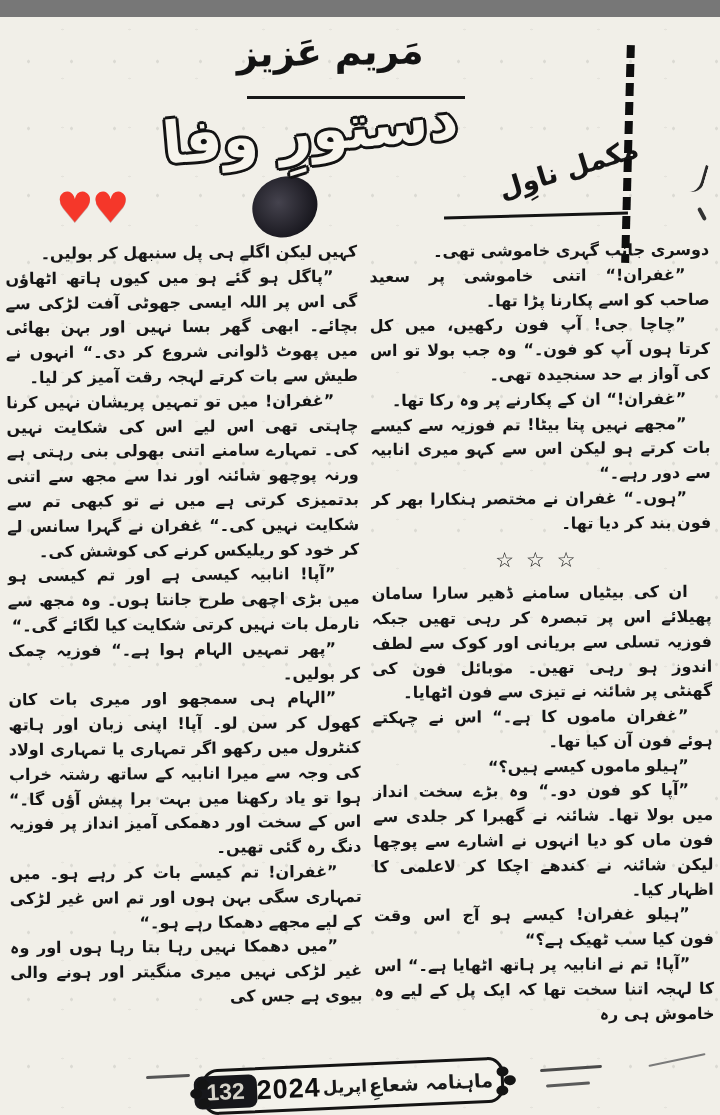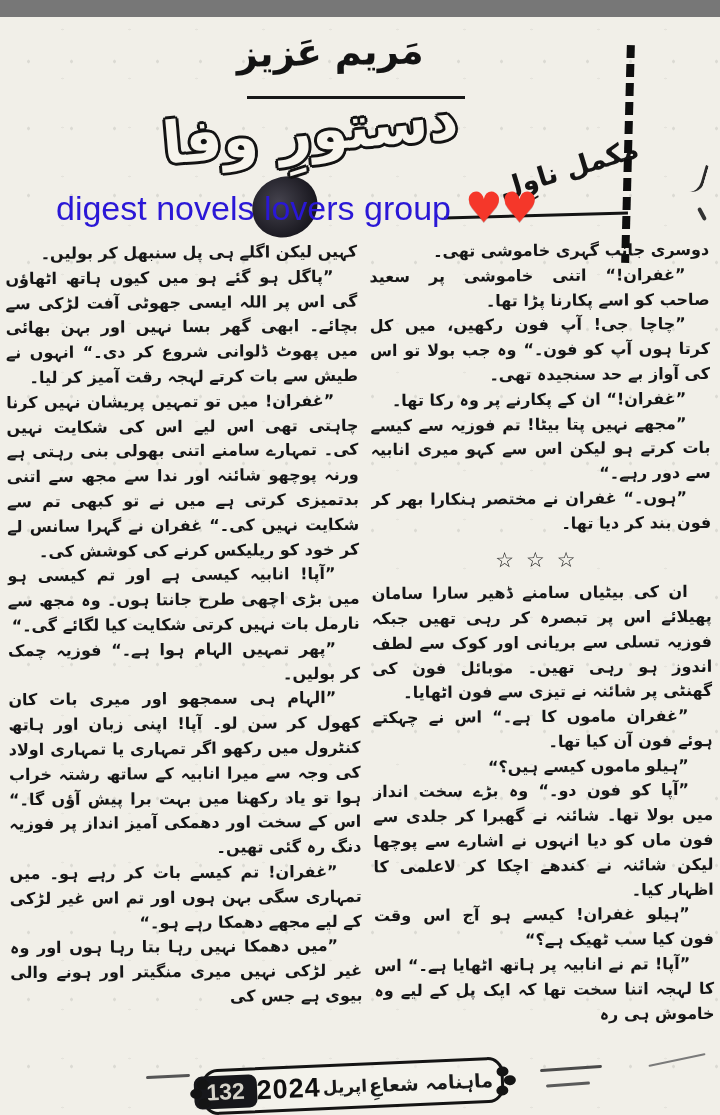--- a/index.html
+++ b/index.html
@@ -88,21 +88,20 @@
     <div class="title-text">دستورِ وفا</div>
   </div>
 
   <div class="corner-label">مُکمل ناوِل</div>
   <div class="label-line"></div>
   <div class="dash-line"></div>
   <div class="margin-mark"></div>
   <div class="margin-mark2"></div>
 
   <div class="watermark">
-    <span>digest novels lovers group</span>
     <span class="hearts">♥♥</span>
   </div>
 
   <div class="col col-right">
     <p class="cont">دوسری جانب گہری خاموشی تھی۔</p>
     <p>”غفران!“ اتنی خاموشی پر سعید صاحب کو اسے پکارنا پڑا تھا۔</p>
     <p>”چاچا جی! آپ فون رکھیں، میں کل کرتا ہوں آپ کو فون۔“ وہ جب بولا تو اس کی آواز بے حد سنجیدہ تھی۔</p>
     <p>”غفران!“ ان کے پکارنے پر وہ رکا تھا۔</p>
     <p>”مجھے نہیں پتا بیٹا! تم فوزیہ سے کیسے بات کرتے ہو لیکن اس سے کہو میری انابیہ سے دور رہے۔“</p>
     <p>”ہوں۔“ غفران نے مختصر ہنکارا بھر کر فون بند کر دیا تھا۔</p>

